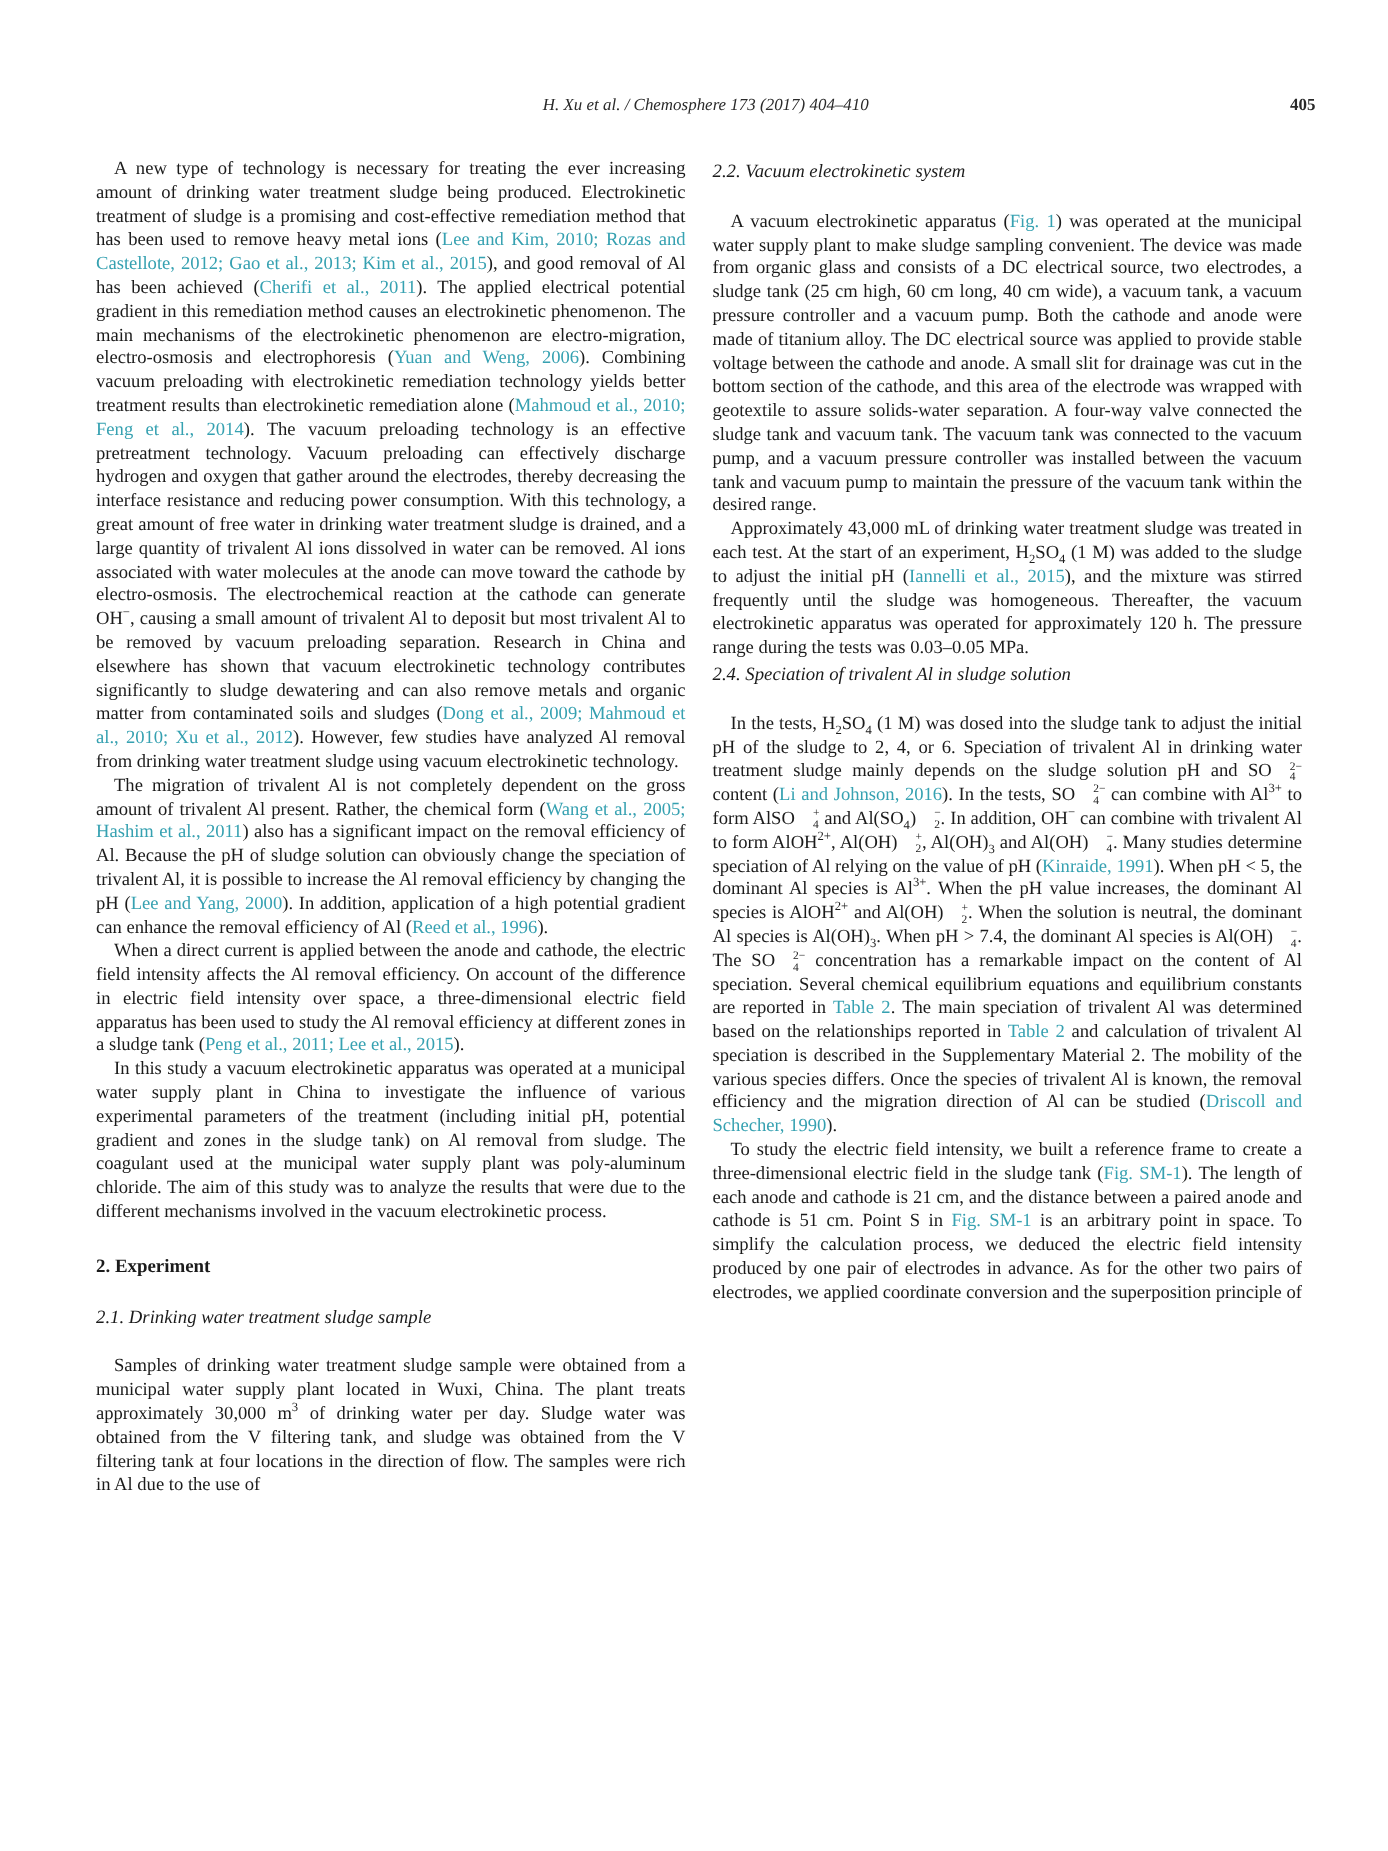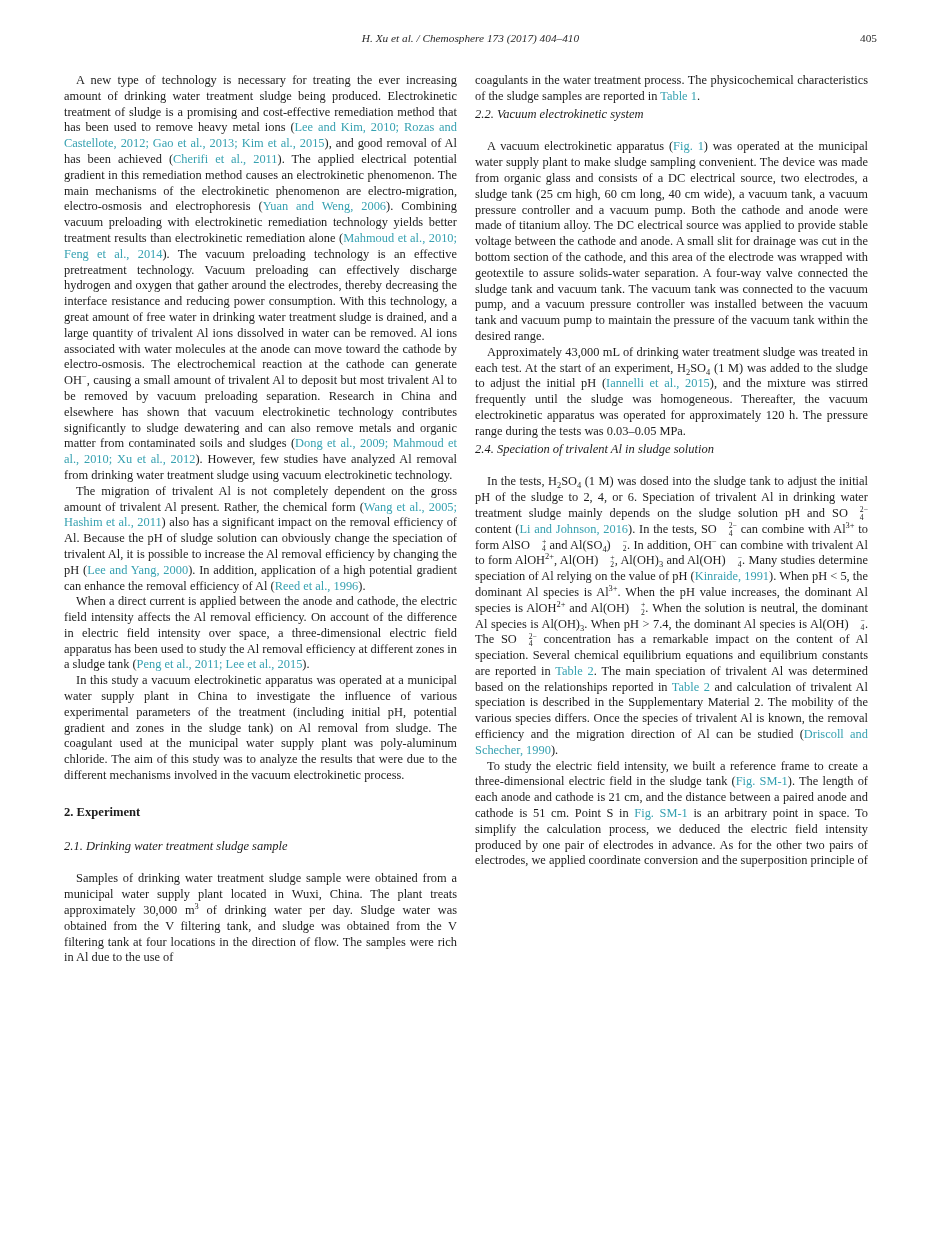--- a/index.html
+++ b/index.html
@@ -6,37 +6,38 @@
   html, body { background: #ffffff; }
   body {
     font-family: "Liberation Serif", "DejaVu Serif", serif;
     color: #1b1b1b;
     -webkit-font-smoothing: antialiased;
   }
   .page {
     width: 925px;
     height: 1234px;
     background: #ffffff;
-    padding: 32px 48px 20px 64px;
+    padding: 64px 48px 20px 64px;
     position: relative;
     overflow: hidden;
   }
   .page-header {
     position: relative;
     text-align: center;
     font-size: 11.3px;
     color: #2a2a2a;
     height: 15px;
   }
   .running-head { font-style: italic; display: inline-block; }
   .page-number {
     position: absolute;
     right: 0;
     top: 0;
     font-style: normal;
+    font-weight: bold;
   }
   .columns {
     display: flex;
     gap: 18px;
     margin-top: 26px;
   }
   .column {
     width: 393px;
     font-size: 12.4px;
     line-height: 15.8px;
@@ -86,21 +87,20 @@
     <div class="column">
         <p class="para">A new type of technology is necessary for treating the ever increasing amount of drinking water treatment sludge being produced. Electrokinetic treatment of sludge is a promising and cost-effective remediation method that has been used to remove heavy metal ions (<a class="cite" href="#">Lee and Kim, 2010; Rozas and Castellote, 2012; Gao et al., 2013; Kim et al., 2015</a>), and good removal of Al has been achieved (<a class="cite" href="#">Cherifi et al., 2011</a>). The applied electrical potential gradient in this remediation method causes an electrokinetic phenomenon. The main mechanisms of the electrokinetic phenomenon are electro-migration, electro-osmosis and electrophoresis (<a class="cite" href="#">Yuan and Weng, 2006</a>). Combining vacuum preloading with electrokinetic remediation technology yields better treatment results than electrokinetic remediation alone (<a class="cite" href="#">Mahmoud et al., 2010; Feng et al., 2014</a>). The vacuum preloading technology is an effective pretreatment technology. Vacuum preloading can effectively discharge hydrogen and oxygen that gather around the electrodes, thereby decreasing the interface resistance and reducing power consumption. With this technology, a great amount of free water in drinking water treatment sludge is drained, and a large quantity of trivalent Al ions dissolved in water can be removed. Al ions associated with water molecules at the anode can move toward the cathode by electro-osmosis. The electrochemical reaction at the cathode can generate OH<sup>−</sup>, causing a small amount of trivalent Al to deposit but most trivalent Al to be removed by vacuum preloading separation. Research in China and elsewhere has shown that vacuum electrokinetic technology contributes significantly to sludge dewatering and can also remove metals and organic matter from contaminated soils and sludges (<a class="cite" href="#">Dong et al., 2009; Mahmoud et al., 2010; Xu et al., 2012</a>). However, few studies have analyzed Al removal from drinking water treatment sludge using vacuum electrokinetic technology.</p>
         <p class="para">The migration of trivalent Al is not completely dependent on the gross amount of trivalent Al present. Rather, the chemical form (<a class="cite" href="#">Wang et al., 2005; Hashim et al., 2011</a>) also has a significant impact on the removal efficiency of Al. Because the pH of sludge solution can obviously change the speciation of trivalent Al, it is possible to increase the Al removal efficiency by changing the pH (<a class="cite" href="#">Lee and Yang, 2000</a>). In addition, application of a high potential gradient can enhance the removal efficiency of Al (<a class="cite" href="#">Reed et al., 1996</a>).</p>
         <p class="para">When a direct current is applied between the anode and cathode, the electric field intensity affects the Al removal efficiency. On account of the difference in electric field intensity over space, a three-dimensional electric field apparatus has been used to study the Al removal efficiency at different zones in a sludge tank (<a class="cite" href="#">Peng et al., 2011; Lee et al., 2015</a>).</p>
         <p class="para">In this study a vacuum electrokinetic apparatus was operated at a municipal water supply plant in China to investigate the influence of various experimental parameters of the treatment (including initial pH, potential gradient and zones in the sludge tank) on Al removal from sludge. The coagulant used at the municipal water supply plant was poly-aluminum chloride. The aim of this study was to analyze the results that were due to the different mechanisms involved in the vacuum electrokinetic process.</p>
         <h2 class="section-heading">2. Experiment</h2>
         <h3 class="subsection-heading">2.1. Drinking water treatment sludge sample</h3>
         <p class="para">Samples of drinking water treatment sludge sample were obtained from a municipal water supply plant located in Wuxi, China. The plant treats approximately 30,000 m<sup>3</sup> of drinking water per day. Sludge water was obtained from the V filtering tank, and sludge was obtained from the V filtering tank at four locations in the direction of flow. The samples were rich in Al due to the use of</p>
       </div>
     <div class="column">
-        <p class="para no-indent">coagulants in the water treatment process. The physicochemical characteristics of the sludge samples are reported in <a class="cite" href="#">Table 1</a>.</p>
         <h3 class="subsection-heading">2.2. Vacuum electrokinetic system</h3>
         <p class="para">A vacuum electrokinetic apparatus (<a class="cite" href="#">Fig. 1</a>) was operated at the municipal water supply plant to make sludge sampling convenient. The device was made from organic glass and consists of a DC electrical source, two electrodes, a sludge tank (25 cm high, 60 cm long, 40 cm wide), a vacuum tank, a vacuum pressure controller and a vacuum pump. Both the cathode and anode were made of titanium alloy. The DC electrical source was applied to provide stable voltage between the cathode and anode. A small slit for drainage was cut in the bottom section of the cathode, and this area of the electrode was wrapped with geotextile to assure solids-water separation. A four-way valve connected the sludge tank and vacuum tank. The vacuum tank was connected to the vacuum pump, and a vacuum pressure controller was installed between the vacuum tank and vacuum pump to maintain the pressure of the vacuum tank within the desired range.</p>
         <p class="para">Approximately 43,000 mL of drinking water treatment sludge was treated in each test. At the start of an experiment, H<sub>2</sub>SO<sub>4</sub> (1 M) was added to the sludge to adjust the initial pH (<a class="cite" href="#">Iannelli et al., 2015</a>), and the mixture was stirred frequently until the sludge was homogeneous. Thereafter, the vacuum electrokinetic apparatus was operated for approximately 120 h. The pressure range during the tests was 0.03–0.05 MPa.</p>
         <h3 class="subsection-heading">2.4. Speciation of trivalent Al in sludge solution</h3>
         <p class="para">In the tests, H<sub>2</sub>SO<sub>4</sub> (1 M) was dosed into the sludge tank to adjust the initial pH of the sludge to 2, 4, or 6. Speciation of trivalent Al in drinking water treatment sludge mainly depends on the sludge solution pH and SO<span class="stack"><span>2−</span><span>4</span></span> content (<a class="cite" href="#">Li and Johnson, 2016</a>). In the tests, SO<span class="stack"><span>2−</span><span>4</span></span> can combine with Al<sup>3+</sup> to form AlSO<span class="stack"><span>+</span><span>4</span></span> and Al(SO<sub>4</sub>)<span class="stack"><span>−</span><span>2</span></span>. In addition, OH<sup>−</sup> can combine with trivalent Al to form AlOH<sup>2+</sup>, Al(OH)<span class="stack"><span>+</span><span>2</span></span>, Al(OH)<sub>3</sub> and Al(OH)<span class="stack"><span>−</span><span>4</span></span>. Many studies determine speciation of Al relying on the value of pH (<a class="cite" href="#">Kinraide, 1991</a>). When pH &lt; 5, the dominant Al species is Al<sup>3+</sup>. When the pH value increases, the dominant Al species is AlOH<sup>2+</sup> and Al(OH)<span class="stack"><span>+</span><span>2</span></span>. When the solution is neutral, the dominant Al species is Al(OH)<sub>3</sub>. When pH &gt; 7.4, the dominant Al species is Al(OH)<span class="stack"><span>−</span><span>4</span></span>. The SO<span class="stack"><span>2−</span><span>4</span></span> concentration has a remarkable impact on the content of Al speciation. Several chemical equilibrium equations and equilibrium constants are reported in <a class="cite" href="#">Table 2</a>. The main speciation of trivalent Al was determined based on the relationships reported in <a class="cite" href="#">Table 2</a> and calculation of trivalent Al speciation is described in the Supplementary Material 2. The mobility of the various species differs. Once the species of trivalent Al is known, the removal efficiency and the migration direction of Al can be studied (<a class="cite" href="#">Driscoll and Schecher, 1990</a>).</p>
         <p class="para">To study the electric field intensity, we built a reference frame to create a three-dimensional electric field in the sludge tank (<a class="cite" href="#">Fig. SM-1</a>). The length of each anode and cathode is 21 cm, and the distance between a paired anode and cathode is 51 cm. Point S in <a class="cite" href="#">Fig. SM-1</a> is an arbitrary point in space. To simplify the calculation process, we deduced the electric field intensity produced by one pair of electrodes in advance. As for the other two pairs of electrodes, we applied coordinate conversion and the superposition principle of</p>
       </div>
   </main>
 </div>
 

